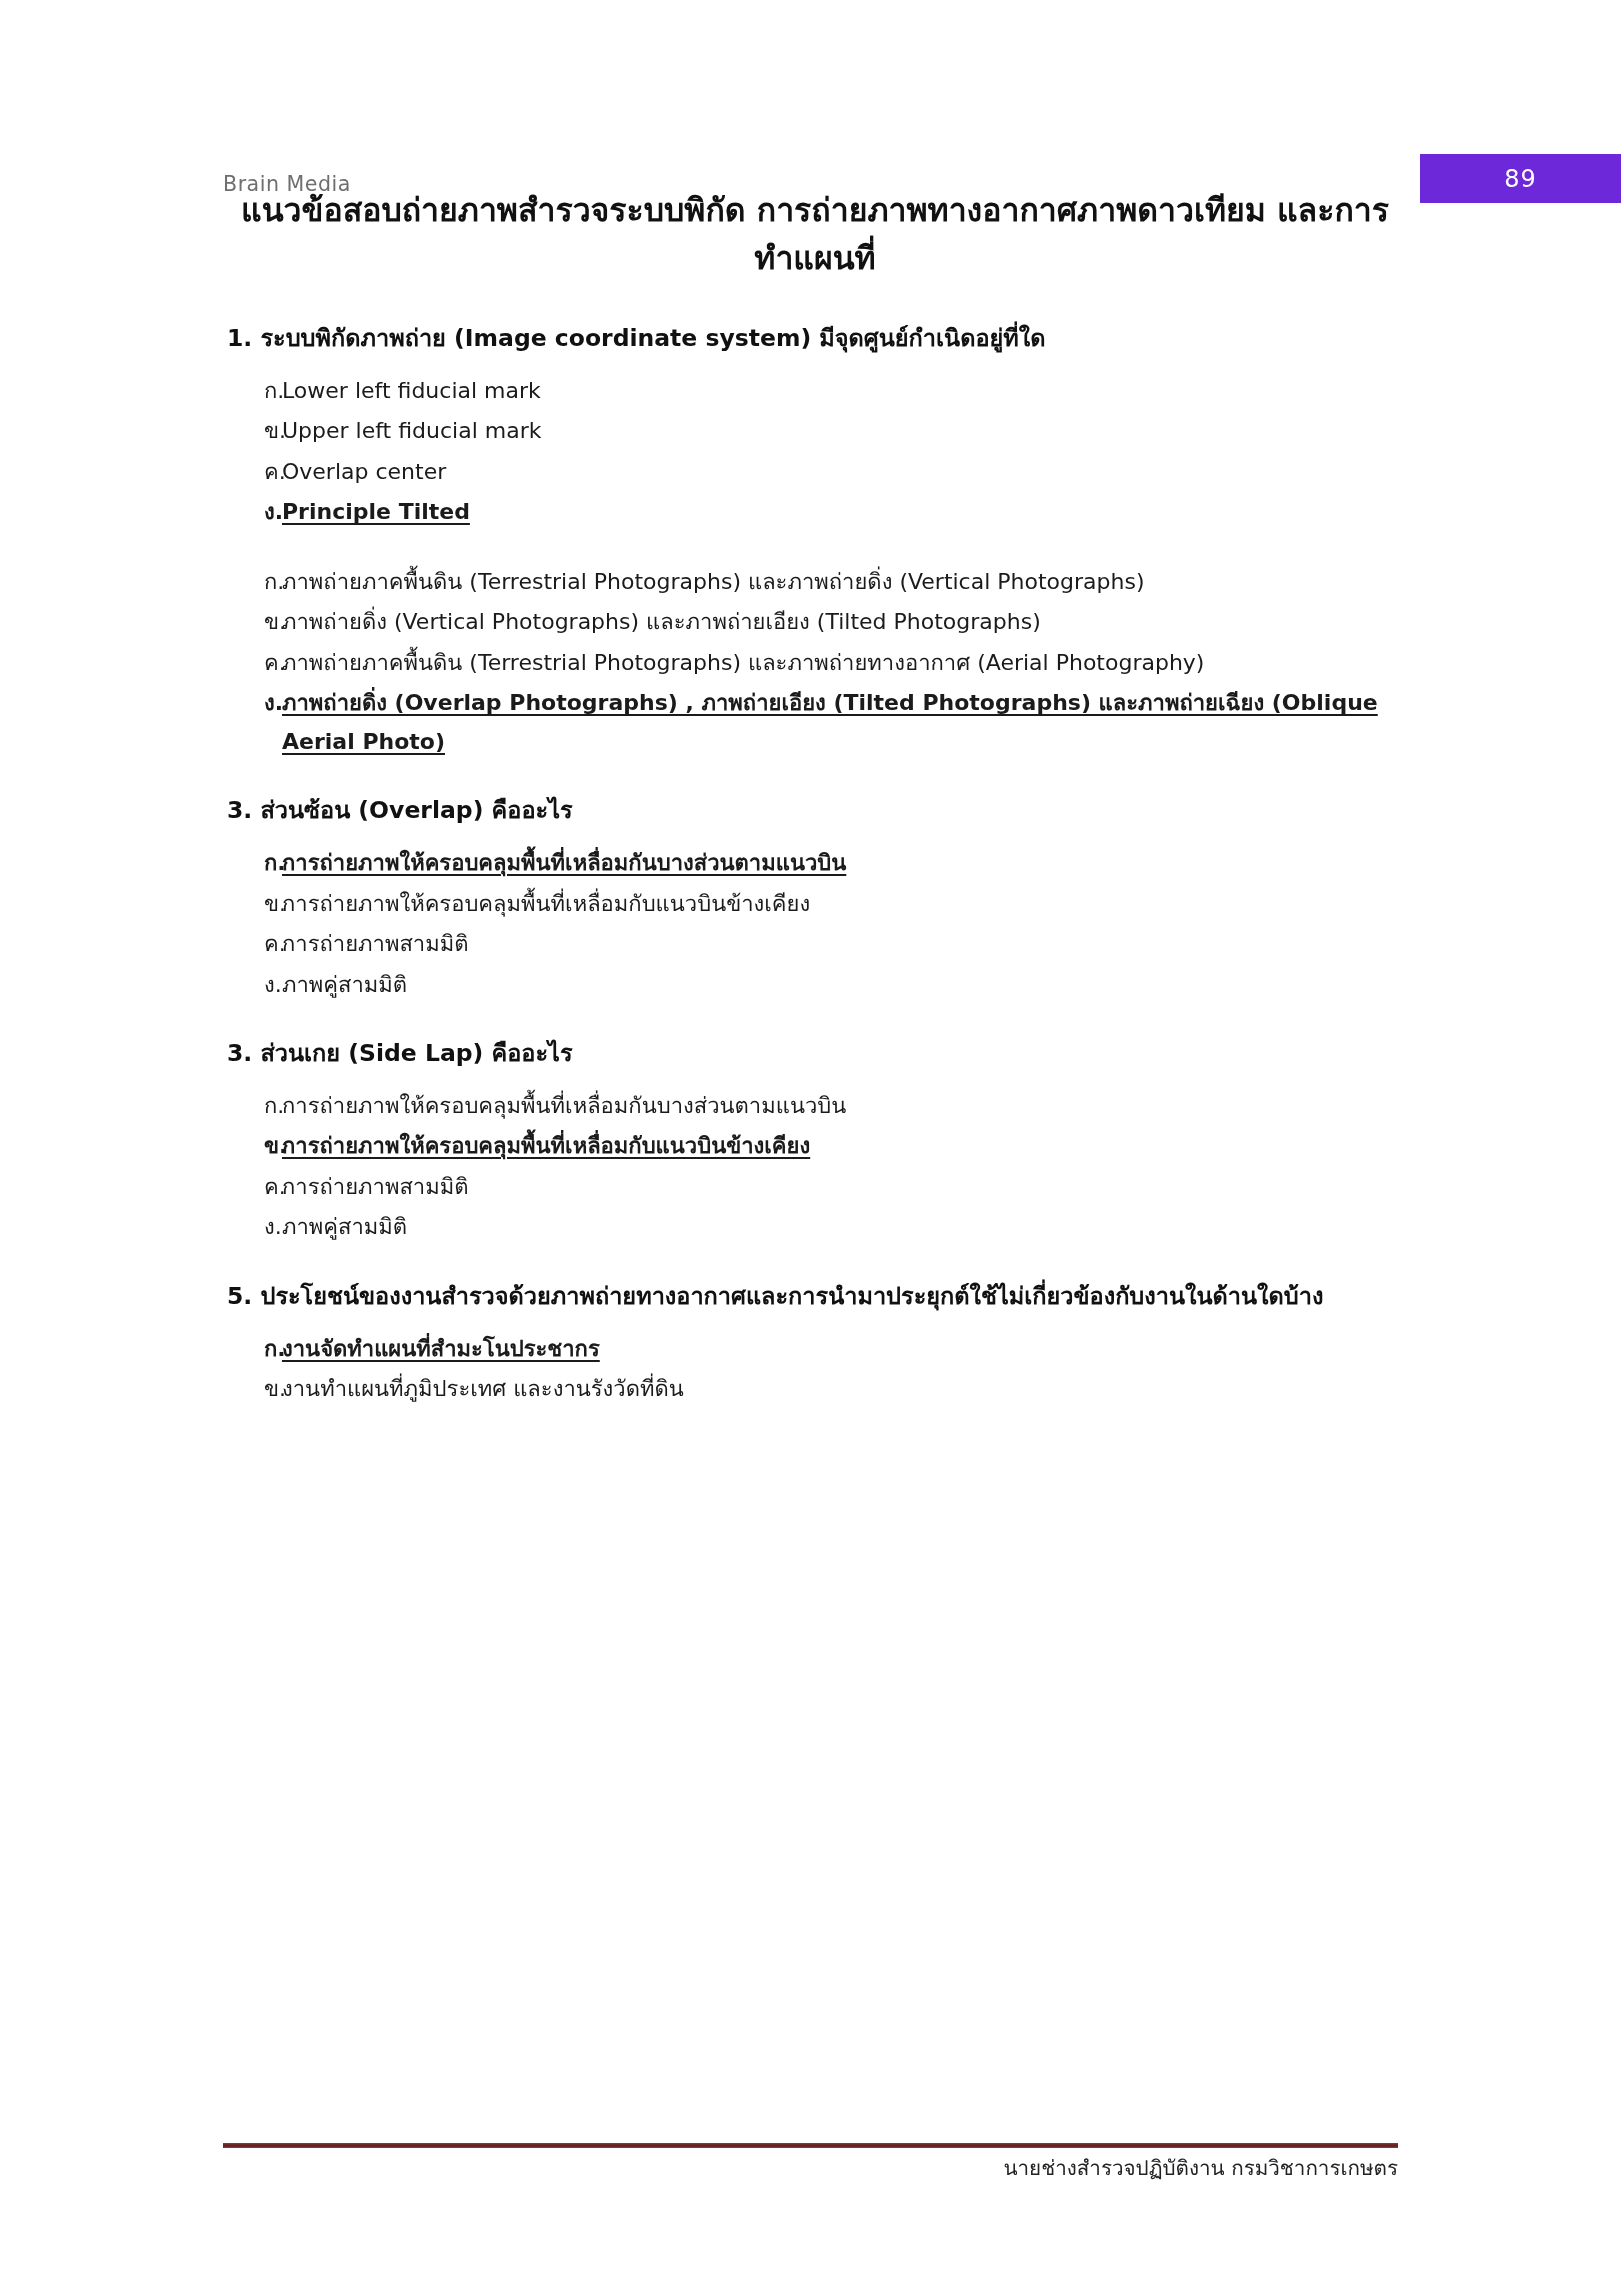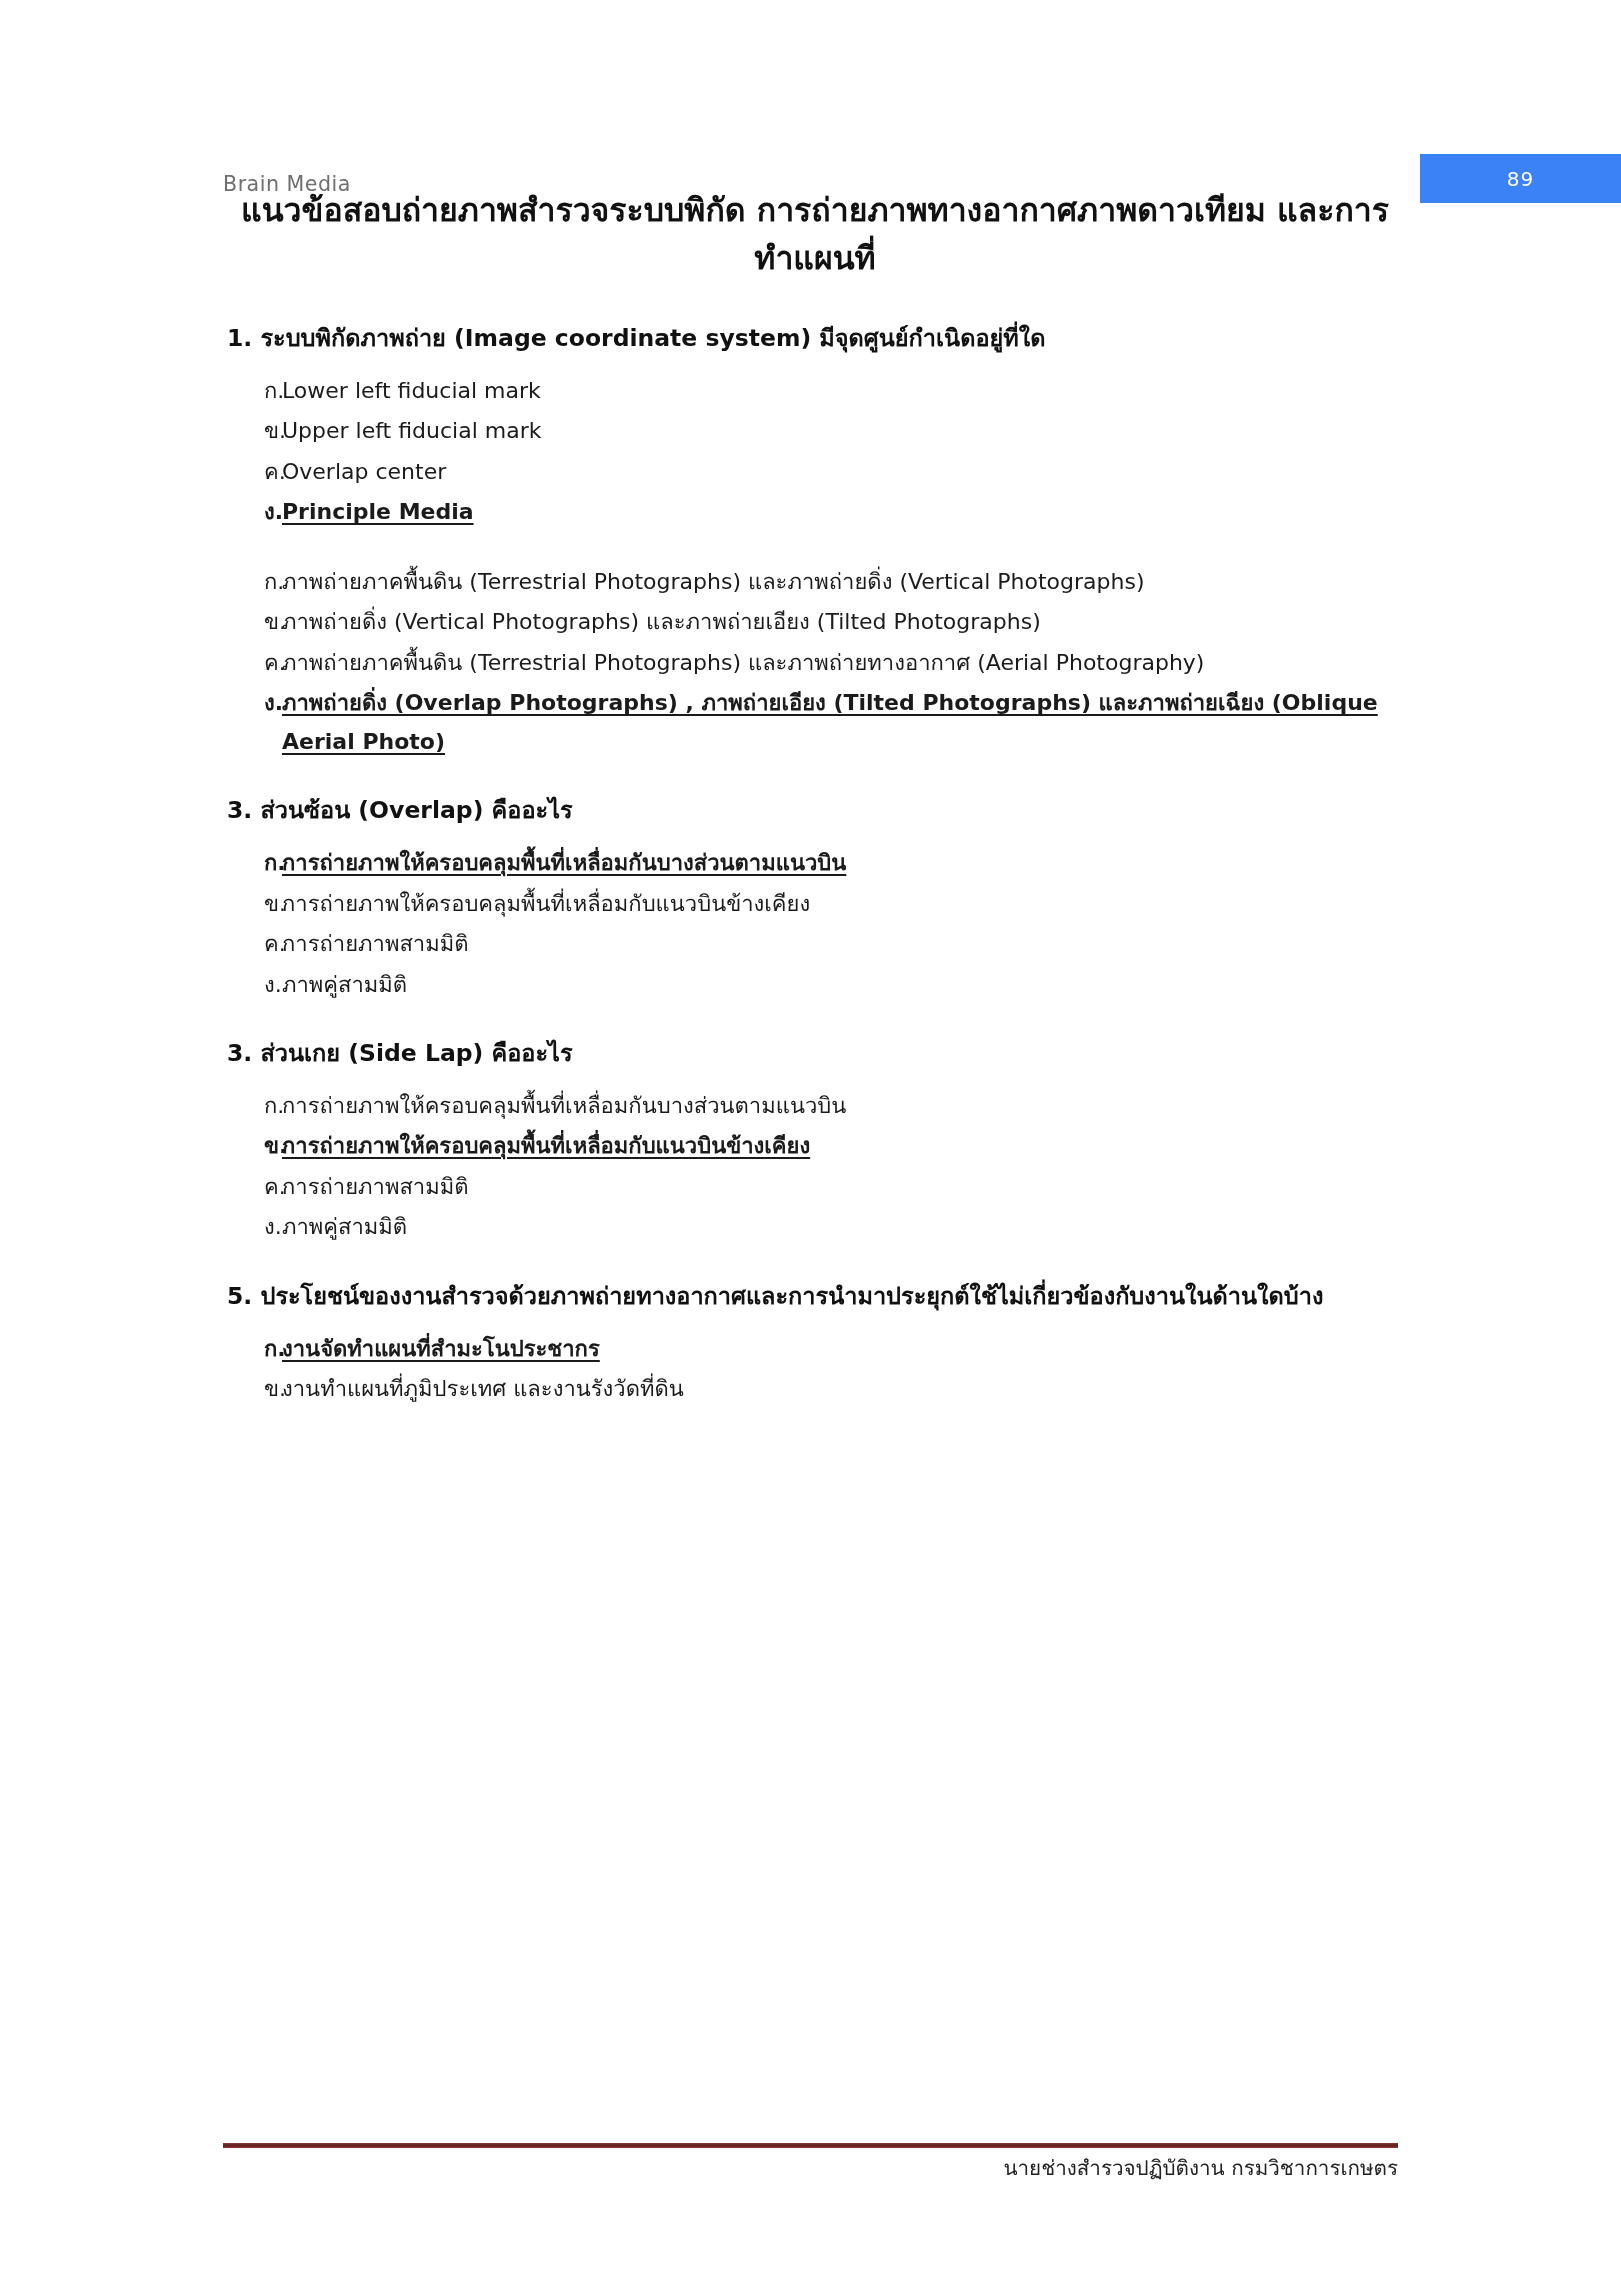--- a/index.html
+++ b/index.html
@@ -35,26 +35,26 @@
     color: #6f6f6f;
     letter-spacing: 0.5px;
     font-family: "DejaVu Sans", sans-serif;
   }
   .page-number-box {
     position: absolute;
     right: 0px;
     top: 78px;
     width: 201px;
     height: 49px;
-    background: #3b82f6;
+    background: #6d28d9;
     color: #ffffff;
     display: flex;
     align-items: center;
     justify-content: center;
-    font-size: 20px;
+    font-size: 24px;
     letter-spacing: 1px;
   }
   
   .content {
     position: absolute;
     left: 227px;
     top: 186px;
     width: 1176px;
   }
   .doc-title {
@@ -149,21 +149,21 @@
             <li class="choice">
               <span class="ch-label">ข.</span>
               <span class="ch-text">Upper left fiducial mark</span>
             </li>
             <li class="choice">
               <span class="ch-label">ค.</span>
               <span class="ch-text">Overlap center</span>
             </li>
             <li class="choice correct">
               <span class="ch-label">ง.</span>
-              <span class="ch-text">Principle Media</span>
+              <span class="ch-text">Principle Tilted</span>
             </li>
           </ul>
         </div>
         <div class="q-block">
           <ul class="choices">
             <li class="choice">
               <span class="ch-label">ก.</span>
               <span class="ch-text">ภาพถ่ายภาคพื้นดิน (Terrestrial Photographs) และภาพถ่ายดิ่ง (Vertical Photographs)</span>
             </li>
             <li class="choice">

